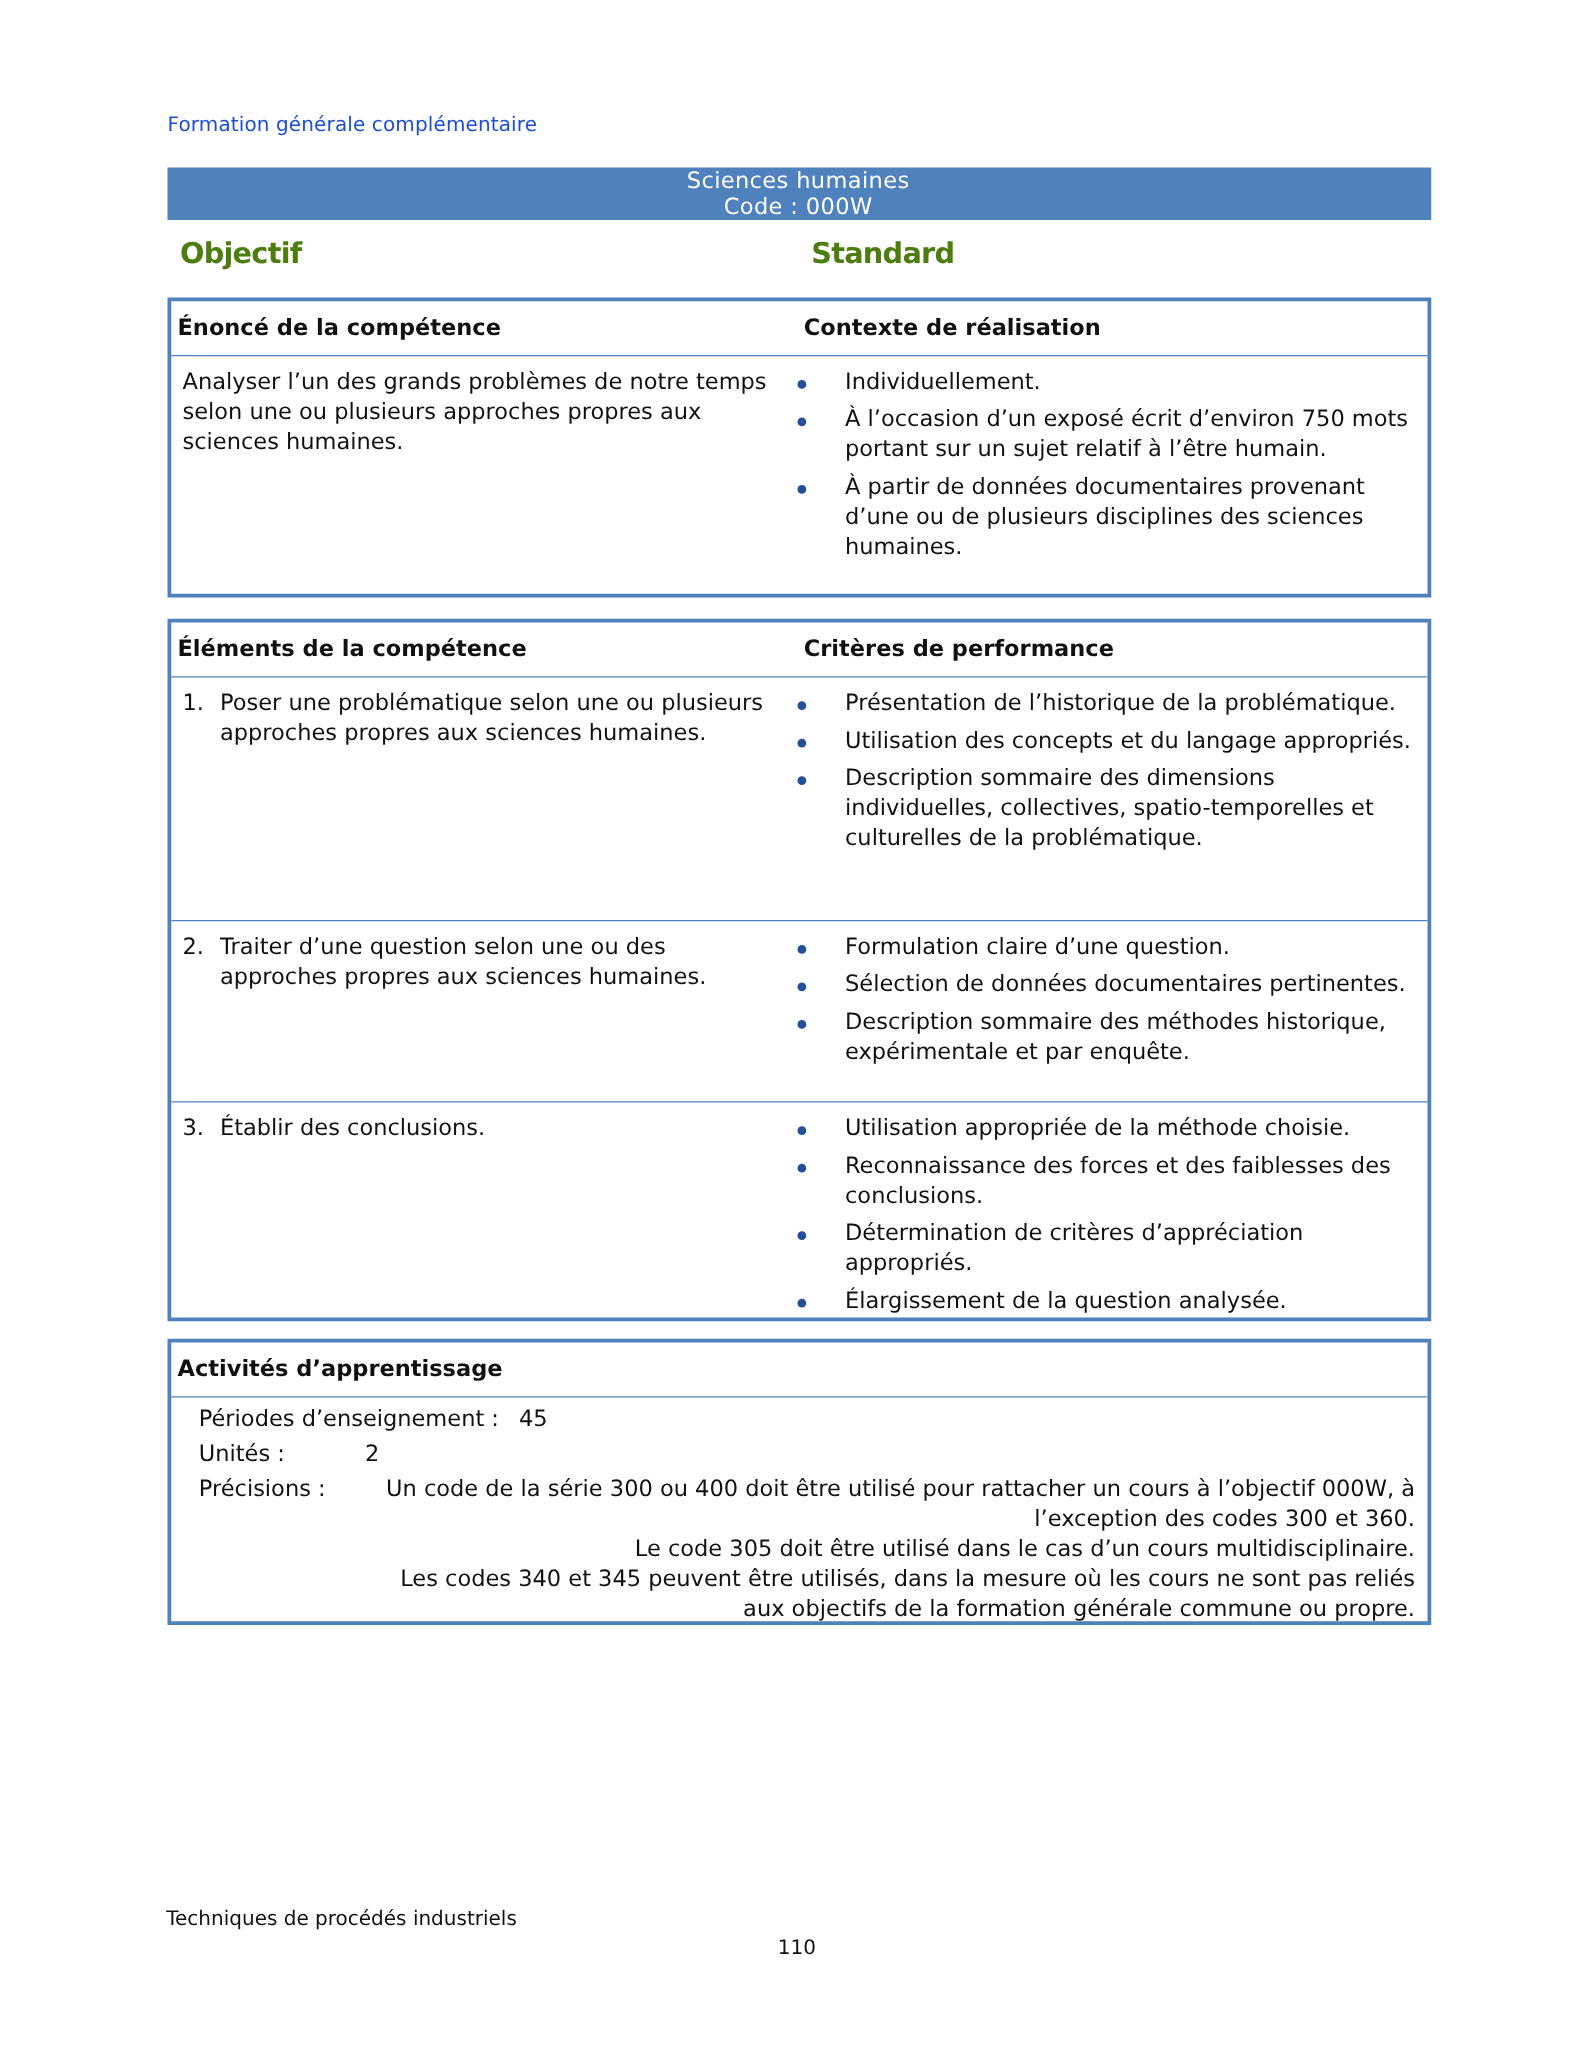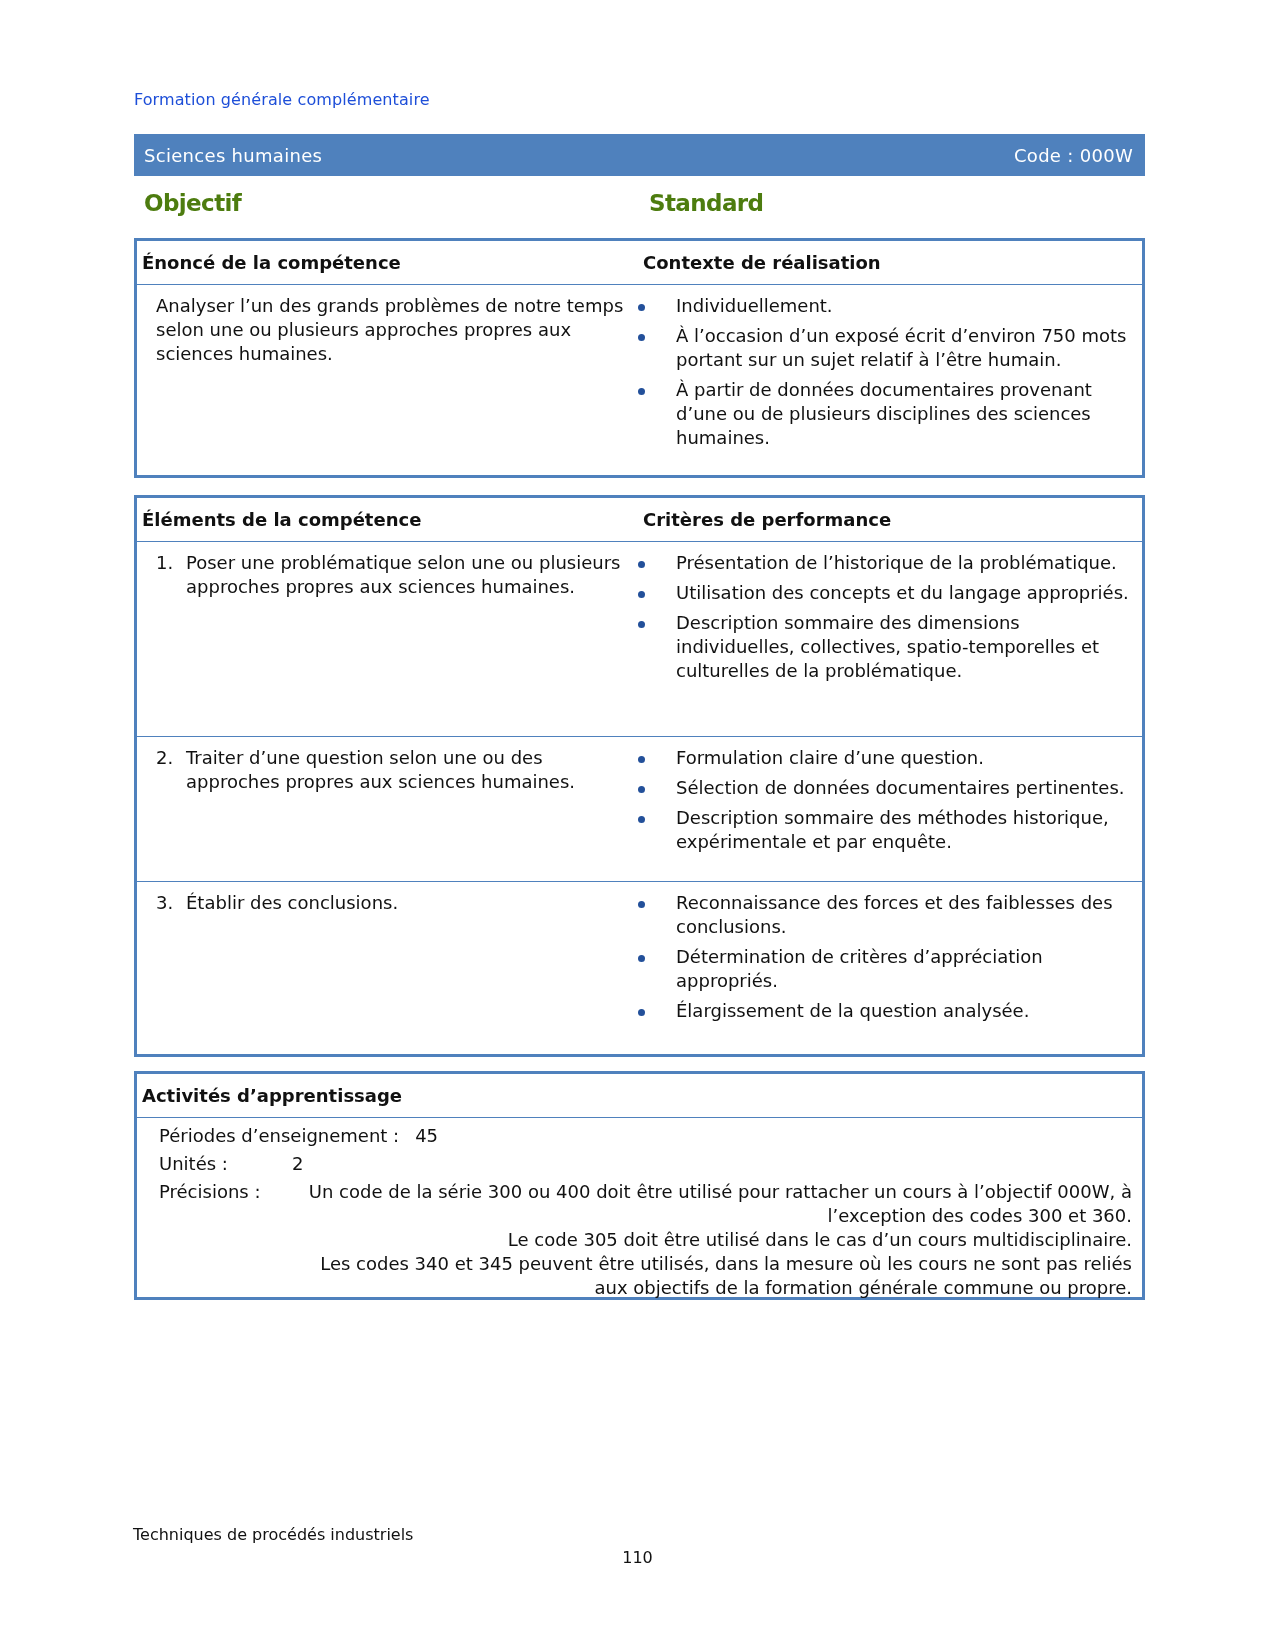--- a/index.html
+++ b/index.html
@@ -8,21 +8,21 @@
     font-family: "DejaVu Sans", sans-serif; color: #111111;
   }
   .running-head {
     position: absolute; left: 134px; top: 90px;
     font-size: 16px; color: #1d4ed8; letter-spacing: 0.1px;
   }
   .title-bar {
     position: absolute; left: 134px; top: 134px; width: 1011px; height: 42px;
     background: #4f81bd; color: #ffffff; box-sizing: border-box;
     display: flex; align-items: center; justify-content: space-between;
-    padding: 0 12px 0 10px; font-size: 18px; letter-spacing: 0.3px;
+    padding: 0 12px 0 10px; font-size: 18px; letter-spacing: 0.3px; flex-direction: column;
   }
   .obj-std {
     position: absolute; top: 190px; font-size: 23px; font-weight: bold;
     color: #4d7c0f; letter-spacing: -0.6px;
   }
   .obj { left: 144px; }
   .std { left: 649px; }
 
   .box {
     position: absolute; left: 134px; width: 1011px; box-sizing: border-box;
@@ -31,21 +31,21 @@
   .box .hdr {
     display: flex; height: 44px; align-items: center;
     border-bottom: 1.5px solid #4f81bd; box-sizing: border-box;
     font-weight: bold; font-size: 18px;
   }
   .box .hdr .c1 { width: 499px; padding-left: 5px; box-sizing: border-box; }
   .box .hdr .c2 { flex: 1; padding-left: 7px; }
   .row { display: flex; box-sizing: border-box; }
   .row + .row { border-top: 1.5px solid #4f81bd; }
   .cellL {
-    width: 499px; padding: 9px 10px 6px 19px; box-sizing: border-box;
+    width: 499px; padding: 9px 10px 6px 9px; box-sizing: border-box;
     font-size: 18px; line-height: 24px;
   }
   .cellR { flex: 1; padding: 9px 8px 6px 0; box-sizing: border-box; font-size: 18px; line-height: 24px; }
   .numbered { display: flex; }
   .numbered .num { width: 30px; flex: none; }
   ul.bullets { list-style: none; margin: 0; padding: 0; }
   ul.bullets li { position: relative; padding-left: 40px; margin-bottom: 6px; }
   ul.bullets li:last-child { margin-bottom: 0; }
   ul.bullets li .dot {
     position: absolute; left: 2px; top: 10px; width: 7px; height: 7px;
@@ -141,20 +141,21 @@
 
   <div class="row r3">
     <div class="cellL">
       <div class="numbered">
         <span class="num">3.</span>
         <span>Établir des conclusions.</span>
       </div>
     </div>
     <div class="cellR">
       <ul class="bullets">
+        <li><span class="dot"></span><span>Utilisation appropriée de la méthode choisie.</span></li>
         <li><span class="dot"></span><span>Reconnaissance des forces et des faiblesses des conclusions.</span></li>
         <li><span class="dot"></span><span>Détermination de critères d’appréciation appropriés.</span></li>
         <li><span class="dot"></span><span>Élargissement de la question analysée.</span></li>
       </ul>
     </div>
   </div>
 </div>
 
 <div class="box box3">
   <div class="hdr">

